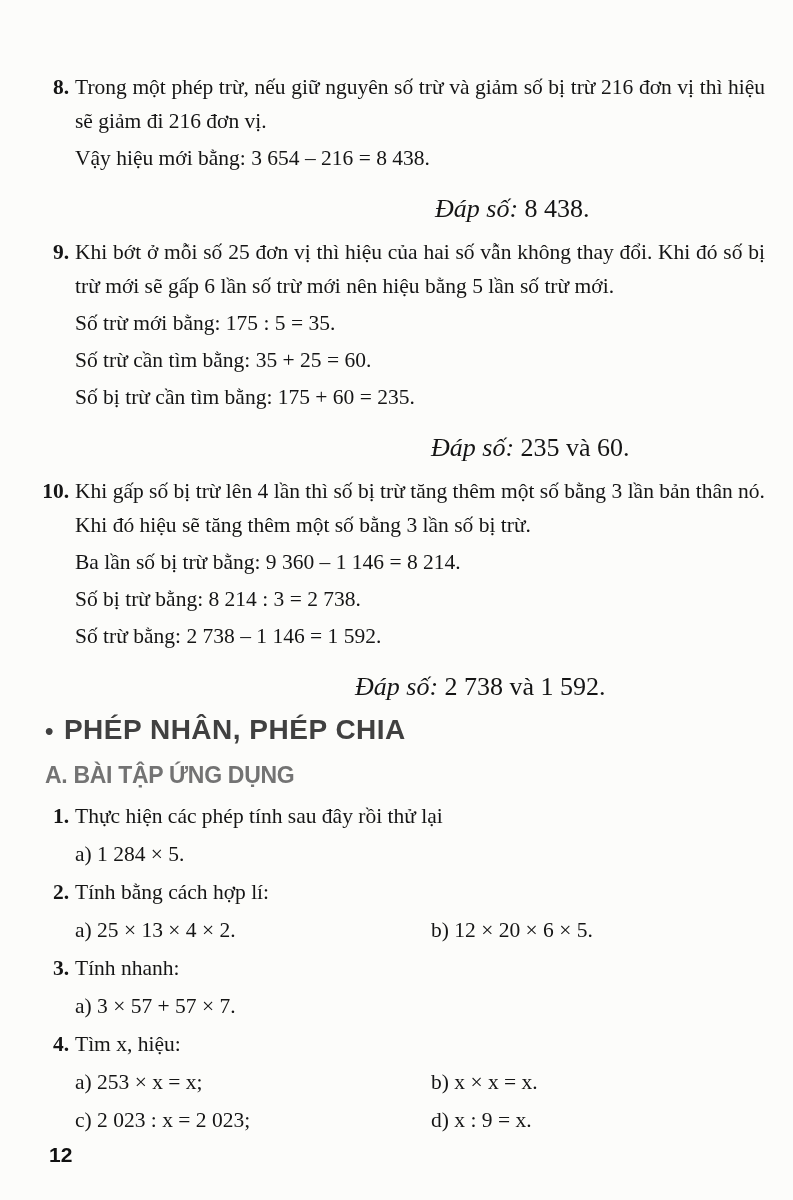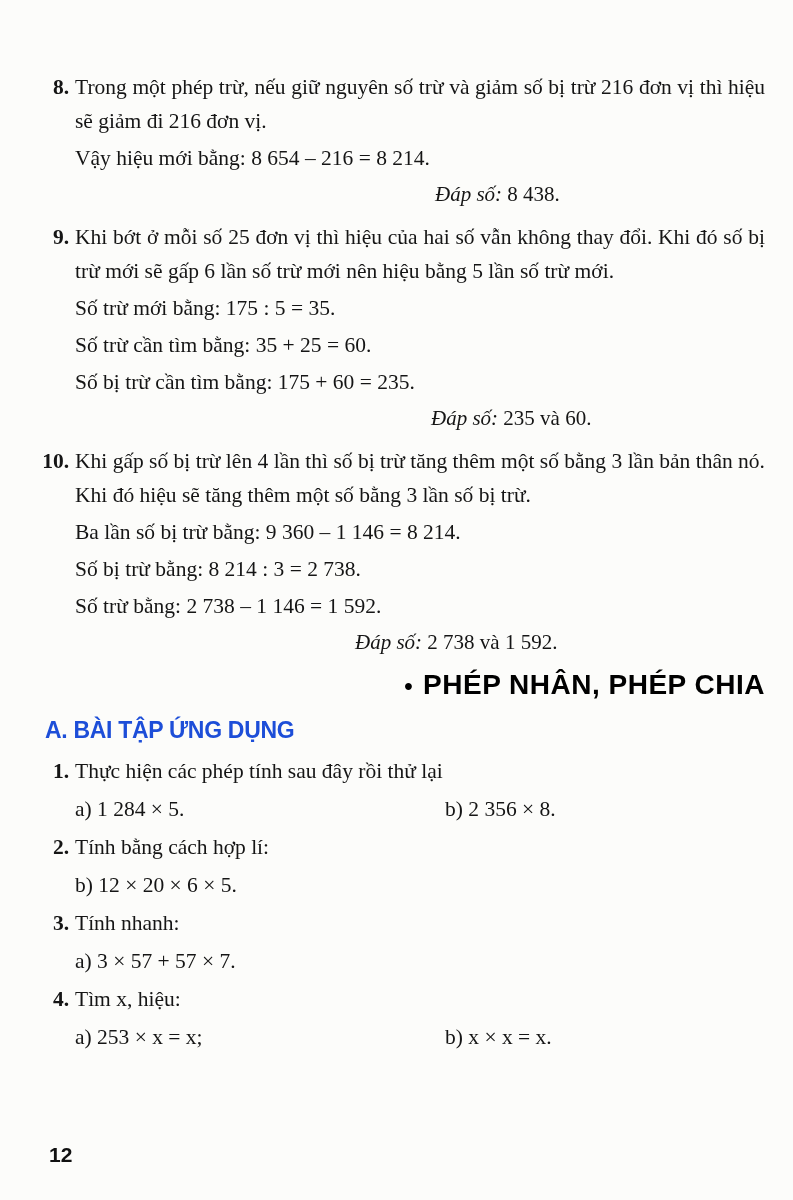--- a/index.html
+++ b/index.html
@@ -39,47 +39,47 @@
     width: 38px;
     text-align: right;
     font-weight: bold;
   }
   .sol-step {
     font-size: 21.5px;
     line-height: 34px;
     margin-top: 3px;
   }
   .sol-ans {
-    font-size: 21px;
-    line-height: 34px;
-    margin-top: 2px;
+    font-size: 26px;
+    line-height: 34px;
+    margin-top: 17px;
     margin-bottom: 9px;
   }
   .sol-ans .ans-label { font-style: italic; }
   .ans-offset-0 { margin-left: 360px; }
   .ans-offset-1 { margin-left: 356px; }
   .ans-offset-2 { margin-left: 280px; }
   
   .section-title {
     margin: 10px 0 16px 0;
-    text-align: right;
+    text-align: left;
     font-family: "Liberation Sans", "DejaVu Sans", sans-serif;
     font-weight: bold;
     font-size: 28px;
     letter-spacing: 0.5px;
-    color: #000000;
+    color: #404040;
   }
   .section-title .bullet { font-size: 24px; margin-right: 10px; }
   .subsection-title {
     margin: 0 0 10px 0;
     font-family: "Liberation Sans", "DejaVu Sans", sans-serif;
     font-weight: bold;
     font-size: 23px;
     letter-spacing: -0.3px;
-    color: #1d4ed8;
+    color: #737373;
   }
   
   .exercises { margin-left: 30px; }
   .ex { position: relative; }
   .ex-prompt {
     font-size: 21.5px;
     line-height: 34px;
     margin-bottom: 4px;
     position: relative;
   }
@@ -88,21 +88,20 @@
     left: -44px;
     width: 38px;
     text-align: right;
     font-weight: bold;
   }
   .parts-row {
     display: flex;
     font-size: 21.5px;
     line-height: 34px;
     margin-bottom: 4px;
-    gap: 14px;
   }
   .part-a { flex: 0 0 356px; }
   .part-b { flex: 1; }
   
   .page-num {
     position: absolute;
     left: 49px;
     top: 1143px;
     font-family: "Liberation Sans", "DejaVu Sans", sans-serif;
     font-weight: bold;
@@ -115,21 +114,21 @@
 
 <div class="page">
   <div class="content">
 
     <section class="solutions">
 
       <div class="sol">
         <div class="sol-body">
           <span class="sol-num">8.</span><span>Trong một phép trừ, nếu giữ nguyên số trừ và giảm số bị trừ 216 đơn vị thì hiệu sẽ giảm đi 216 đơn vị.</span>
         </div>
-        <div class="sol-step">Vậy hiệu mới bằng: 8 654 – 216 = 8 214.</div>
+        <div class="sol-step">Vậy hiệu mới bằng: 3 654 – 216 = 8 438.</div>
         <div class="sol-ans ans-offset-0">
           <span class="ans-label">Đáp số:</span>
           <span>8 438.</span>
         </div>
       </div>
 
       <div class="sol">
         <div class="sol-body">
           <span class="sol-num">9.</span><span>Khi bớt ở mỗi số 25 đơn vị thì hiệu của hai số vẫn không thay đổi. Khi đó số bị trừ mới sẽ gấp 6 lần số trừ mới nên hiệu bằng 5 lần số trừ mới.</span>
         </div>
@@ -164,29 +163,29 @@
     <h2 class="subsection-title">A. BÀI TẬP ỨNG DỤNG</h2>
 
     <section class="exercises">
 
       <div class="ex">
         <div class="ex-prompt">
           <span class="ex-num">1.</span><span>Thực hiện các phép tính sau đây rồi thử lại</span>
         </div>
         <div class="parts-row">
           <div class="part-a"><span>a)</span> <span>1 284 × 5.</span></div>
-          <div class="part-b"><span>b)</span> <span>2 356 × 8.</span></div>
         </div>
       </div>
 
       <div class="ex">
         <div class="ex-prompt">
           <span class="ex-num">2.</span><span>Tính bằng cách hợp lí:</span>
         </div>
         <div class="parts-row">
+          <div class="part-a"><span>a)</span> <span>25 × 13 × 4 × 2.</span></div>
           <div class="part-b"><span>b)</span> <span>12 × 20 × 6 × 5.</span></div>
         </div>
       </div>
 
       <div class="ex">
         <div class="ex-prompt">
           <span class="ex-num">3.</span><span>Tính nhanh:</span>
         </div>
         <div class="parts-row">
           <div class="part-a"><span>a)</span> <span>3 × 57 + 57 × 7.</span></div>
@@ -194,19 +193,23 @@
       </div>
 
       <div class="ex">
         <div class="ex-prompt">
           <span class="ex-num">4.</span><span>Tìm x, hiệu:</span>
         </div>
         <div class="parts-row">
           <div class="part-a"><span>a)</span> <span>253 × x = x;</span></div>
           <div class="part-b"><span>b)</span> <span>x × x = x.</span></div>
         </div>
+        <div class="parts-row">
+          <div class="part-a"><span>c)</span> <span>2 023 : x = 2 023;</span></div>
+          <div class="part-b"><span>d)</span> <span>x : 9 = x.</span></div>
+        </div>
       </div>
 
     </section>
   </div>
 
   <div class="page-num">12</div>
 </div>
 
 </body></html>

